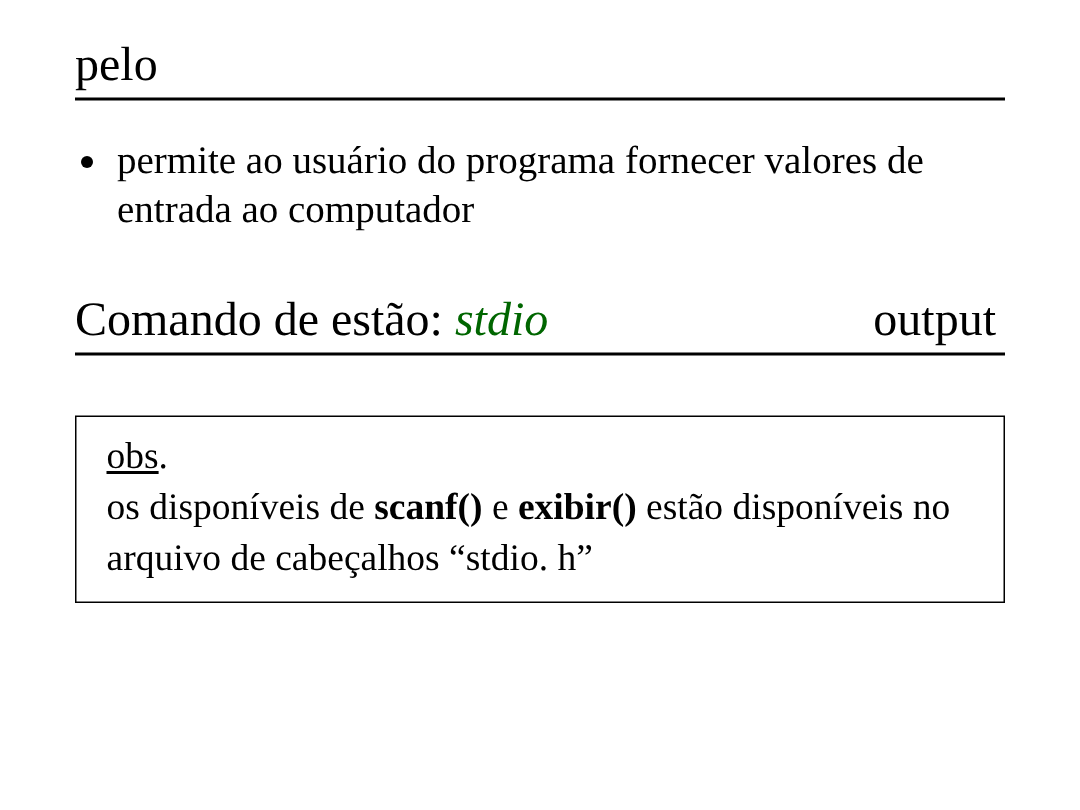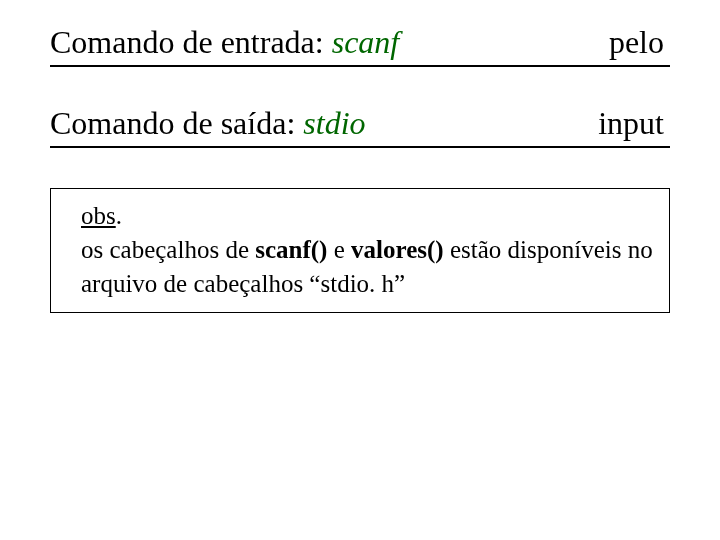--- a/index.html
+++ b/index.html
@@ -48,51 +48,51 @@
     font-size: 26px;
     line-height: 1.25;
   }
   ul.bullets li {
     margin: 0;
     padding-left: 2px;
   }
   .obs-box {
     margin-top: 40px;
     border: 1.5px solid #000;
-    padding: 10px 14px 12px 30px;
+    padding: 10px 14px 12px 20px;
     font-size: 25px;
     line-height: 1.35;
   }
   .obs-label {
     text-decoration: underline;
   }
   .kw-bold {
     font-weight: bold;
     margin-top: 48px;
   }
 </style>
 </head>
 <body>
 
 <div class="slide">
 
   <div class="heading-row">
-    <span class="heading-left">
-      <span>Comando de entrada: </span><span class="heading-kw">scanf</span>
-    </span>
     <span class="heading-right">pelo</span>
   </div>
 
+  <ul class="bullets">
+    <li>permite ao usuário do programa fornecer valores de entrada ao computador</li>
+  </ul>
 
   <div class="heading-row second">
     <span class="heading-left">
-      <span>Comando de saída: </span><span class="heading-kw">stdio</span>
+      <span>Comando de estão: </span><span class="heading-kw">stdio</span>
     </span>
-    <span class="heading-right">input</span>
+    <span class="heading-right">output</span>
   </div>
 
 
   <div class="obs-box">
     <span class="obs-label">obs</span><span>.</span><br>
-    <span>os cabeçalhos de </span><span class="kw-bold">scanf()</span><span> e </span><span class="kw-bold">valores()</span><span> estão disponíveis no arquivo de cabeçalhos “stdio. h”</span>
+    <span>os disponíveis de </span><span class="kw-bold">scanf()</span><span> e </span><span class="kw-bold">exibir()</span><span> estão disponíveis no arquivo de cabeçalhos “stdio. h”</span>
   </div>
 
 </div>
 
 </body></html>

